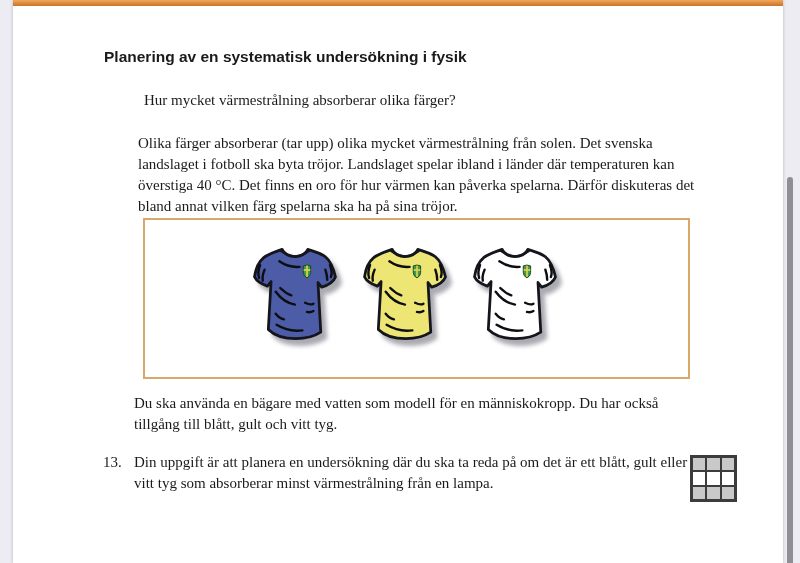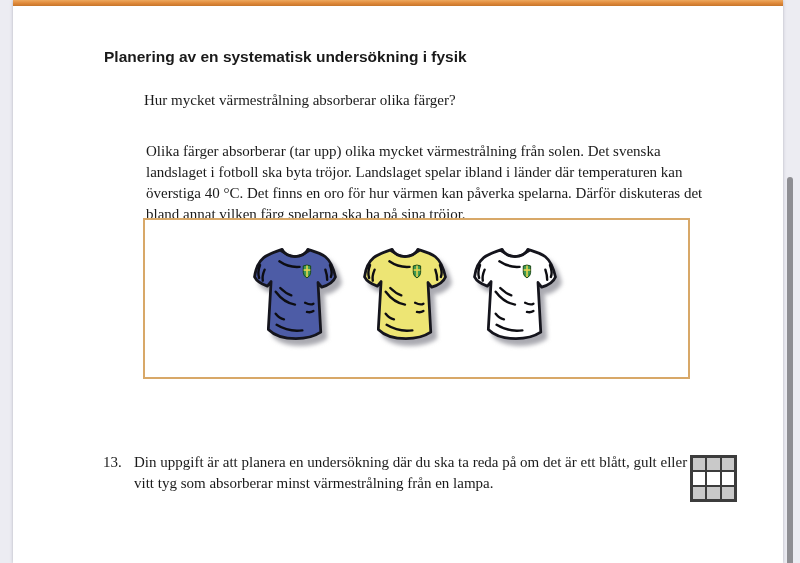--- a/index.html
+++ b/index.html
@@ -63,21 +63,21 @@
 <body>
 
 <div class="page" style="background: rgb(255, 255, 255);">
 
   <div class="top-bar"></div>
 
   <h1 class="doc-title" style="margin:0">Planering av en systematisk undersökning i fysik</h1>
 
   <h2 class="section-heading" style="margin:0">Hur mycket värmestrålning absorberar olika färger?</h2>
 
-  <p class="para intro" style="margin:12px">Olika färger absorberar (tar upp) olika mycket värmestrålning från solen. Det svenska landslaget i fotboll ska byta tröjor. Landslaget spelar ibland i länder där temperaturen kan överstiga 40 °C. Det finns en oro för hur värmen kan påverka spelarna. Därför diskuteras det bland annat vilken färg spelarna ska ha på sina tröjor.</p>
+  <p class="para intro" style="margin:4px">Olika färger absorberar (tar upp) olika mycket värmestrålning från solen. Det svenska landslaget i fotboll ska byta tröjor. Landslaget spelar ibland i länder där temperaturen kan överstiga 40 °C. Det finns en oro för hur värmen kan påverka spelarna. Därför diskuteras det bland annat vilken färg spelarna ska ha på sina tröjor.</p>
 
   <div class="figure-box" style="border-color: rgb(216, 168, 104);">
     <div class="shirt-row">
         <svg viewBox="0 0 100 115" xmlns="http://www.w3.org/2000/svg">
     <path fill="#4d5ca6" stroke="#15151d" stroke-width="3" stroke-linejoin="round" d="M36,9 C30,11 21,14 16,18 C10,23 7,31 6,39 C8,43 14,47 20,49 L24,44
          C23,60 22,80 21,96 C28,103 40,106 51,106 C62,106 72,103 78,99
          C77,82 76,62 75,45 L79,50 C86,48 92,44 94,39 C92,30 88,21 83,17
          C78,13 70,11 64,9 C62,14 56,17 50,17 C44,17 38,14 36,9 Z"></path>
     <path fill="none" stroke="#15151d" stroke-width="2.4" stroke-linecap="round" d="M35,11 Q50,22 65,11"></path>
     <g fill="none" stroke="#0d0d12" stroke-width="2.6" stroke-linecap="round">
@@ -145,20 +145,21 @@
     </g>
     <g transform="translate(59,25)">
       <path fill="#3e9b52" stroke="#15400f" stroke-width="1" d="M0,2 Q4,0 8,2 L8,9 Q8,13 4,15 Q0,13 0,9 Z"></path>
       <rect x="3.2" y="1.6" width="1.7" height="12.4" fill="#e8d44d"></rect>
       <rect x="0.4" y="5.6" width="7.3" height="1.7" fill="#e8d44d"></rect>
     </g>
   </svg>
       </div>
   </div>
 
+  <p class="para model-para" style="margin:0">Du ska använda en bägare med vatten som modell för en människokropp. Du har också tillgång till blått, gult och vitt tyg.</p>
 
   <div class="task-number">13.</div>
 
   <p class="para task-text" style="margin:0">Din uppgift är att planera en undersökning där du ska ta reda på om det är ett blått, gult eller vitt tyg som absorberar minst värmestrålning från en lampa.</p>
 
   <div class="marking-grid" style="border-color: rgb(60, 60, 60);">
       <div class="grid-cell" style="border: 1px solid rgb(60, 60, 60); background: rgb(201, 201, 201);"></div>
       <div class="grid-cell" style="border: 1px solid rgb(60, 60, 60); background: rgb(201, 201, 201);"></div>
       <div class="grid-cell" style="border: 1px solid rgb(60, 60, 60); background: rgb(201, 201, 201);"></div>
       <div class="grid-cell" style="border: 1px solid rgb(60, 60, 60); background: rgb(255, 255, 255);"></div>

